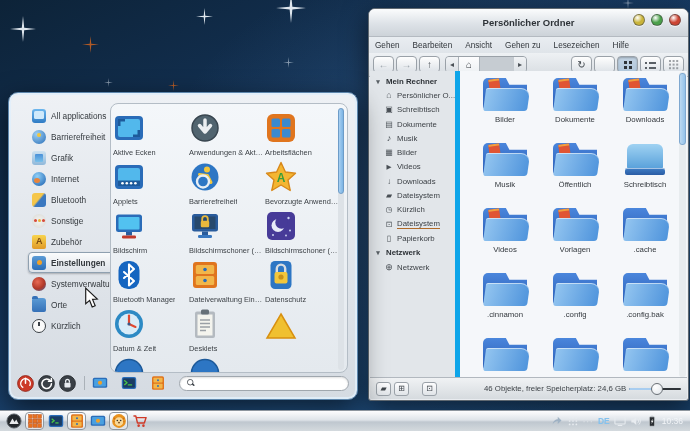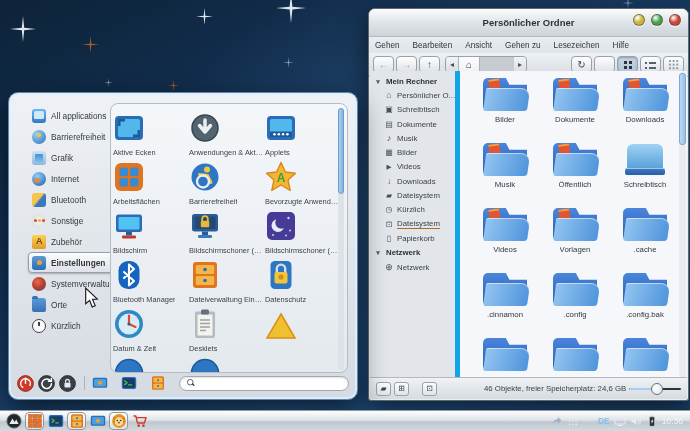--- a/index.html
+++ b/index.html
@@ -556,44 +556,44 @@
         <div class="acell">
           <span class="aicon app-updates">
             <svg viewBox="0 0 32 32">
               <circle cx="16" cy="16" r="13" fill="#51646f" stroke="#394650" stroke-width="1.5"></circle>
               <path d="M16 8 v9.5 M10.5 13.5 l5.5 6.5 5.5-6.5" stroke="#eceff1" stroke-width="3.5" fill="none" stroke-linecap="round" stroke-linejoin="round"></path>
             </svg>
           </span>
           <span class="alabel">Anwendungen &amp; Aktu...</span>
         </div>
         <div class="acell">
+          <span class="aicon app-workspaces">
+            <svg viewBox="0 0 32 32">
+              <rect x="2" y="2" width="28" height="28" rx="6" fill="#e0751e"></rect>
+              <rect x="6.5" y="6.5" width="8.5" height="8.5" rx="1.5" fill="#3a8ad0"></rect>
+              <rect x="17" y="6.5" width="8.5" height="8.5" rx="1.5" fill="#3a8ad0"></rect>
+              <rect x="6.5" y="17" width="8.5" height="8.5" rx="1.5" fill="#3a8ad0"></rect>
+              <rect x="17" y="17" width="8.5" height="8.5" rx="1.5" fill="#3a8ad0"></rect>
+            </svg>
+          </span>
+          <span class="alabel">Arbeitsflächen</span>
+        </div>
+        <div class="acell">
           <span class="aicon app-applets">
             <svg viewBox="0 0 32 32">
               <rect x="2" y="4" width="28" height="24" rx="4" fill="#2a6cb8"></rect>
               <rect x="5" y="7" width="22" height="18" rx="2" fill="#52b8ec"></rect>
               <rect x="5" y="19.5" width="22" height="5.5" fill="#1d5a9a"></rect>
               <circle cx="9.5" cy="22.2" r="1.3" fill="#fff"></circle>
               <circle cx="13.8" cy="22.2" r="1.3" fill="#fff"></circle>
               <circle cx="18.1" cy="22.2" r="1.3" fill="#fff"></circle>
               <circle cx="22.4" cy="22.2" r="1.3" fill="#fff"></circle>
             </svg>
           </span>
           <span class="alabel">Applets</span>
-        </div>
-        <div class="acell">
-          <span class="aicon app-workspaces">
-            <svg viewBox="0 0 32 32">
-              <rect x="2" y="2" width="28" height="28" rx="6" fill="#e0751e"></rect>
-              <rect x="6.5" y="6.5" width="8.5" height="8.5" rx="1.5" fill="#3a8ad0"></rect>
-              <rect x="17" y="6.5" width="8.5" height="8.5" rx="1.5" fill="#3a8ad0"></rect>
-              <rect x="6.5" y="17" width="8.5" height="8.5" rx="1.5" fill="#3a8ad0"></rect>
-              <rect x="17" y="17" width="8.5" height="8.5" rx="1.5" fill="#3a8ad0"></rect>
-            </svg>
-          </span>
-          <span class="alabel">Arbeitsflächen</span>
         </div>
         <div class="acell">
           <span class="aicon app-access">
             <svg viewBox="0 0 32 32">
               <circle cx="16" cy="16" r="13.5" fill="#2d76c4"></circle>
               <circle cx="18" cy="8.5" r="3" fill="#f2c63c"></circle>
               <path d="M10.5 13.5 l8 1 3.5 7" stroke="#f2c63c" stroke-width="3" fill="none" stroke-linecap="round" stroke-linejoin="round"></path>
               <circle cx="14" cy="20.5" r="6" fill="none" stroke="#e8eef4" stroke-width="2.4"></circle>
             </svg>
           </span>

